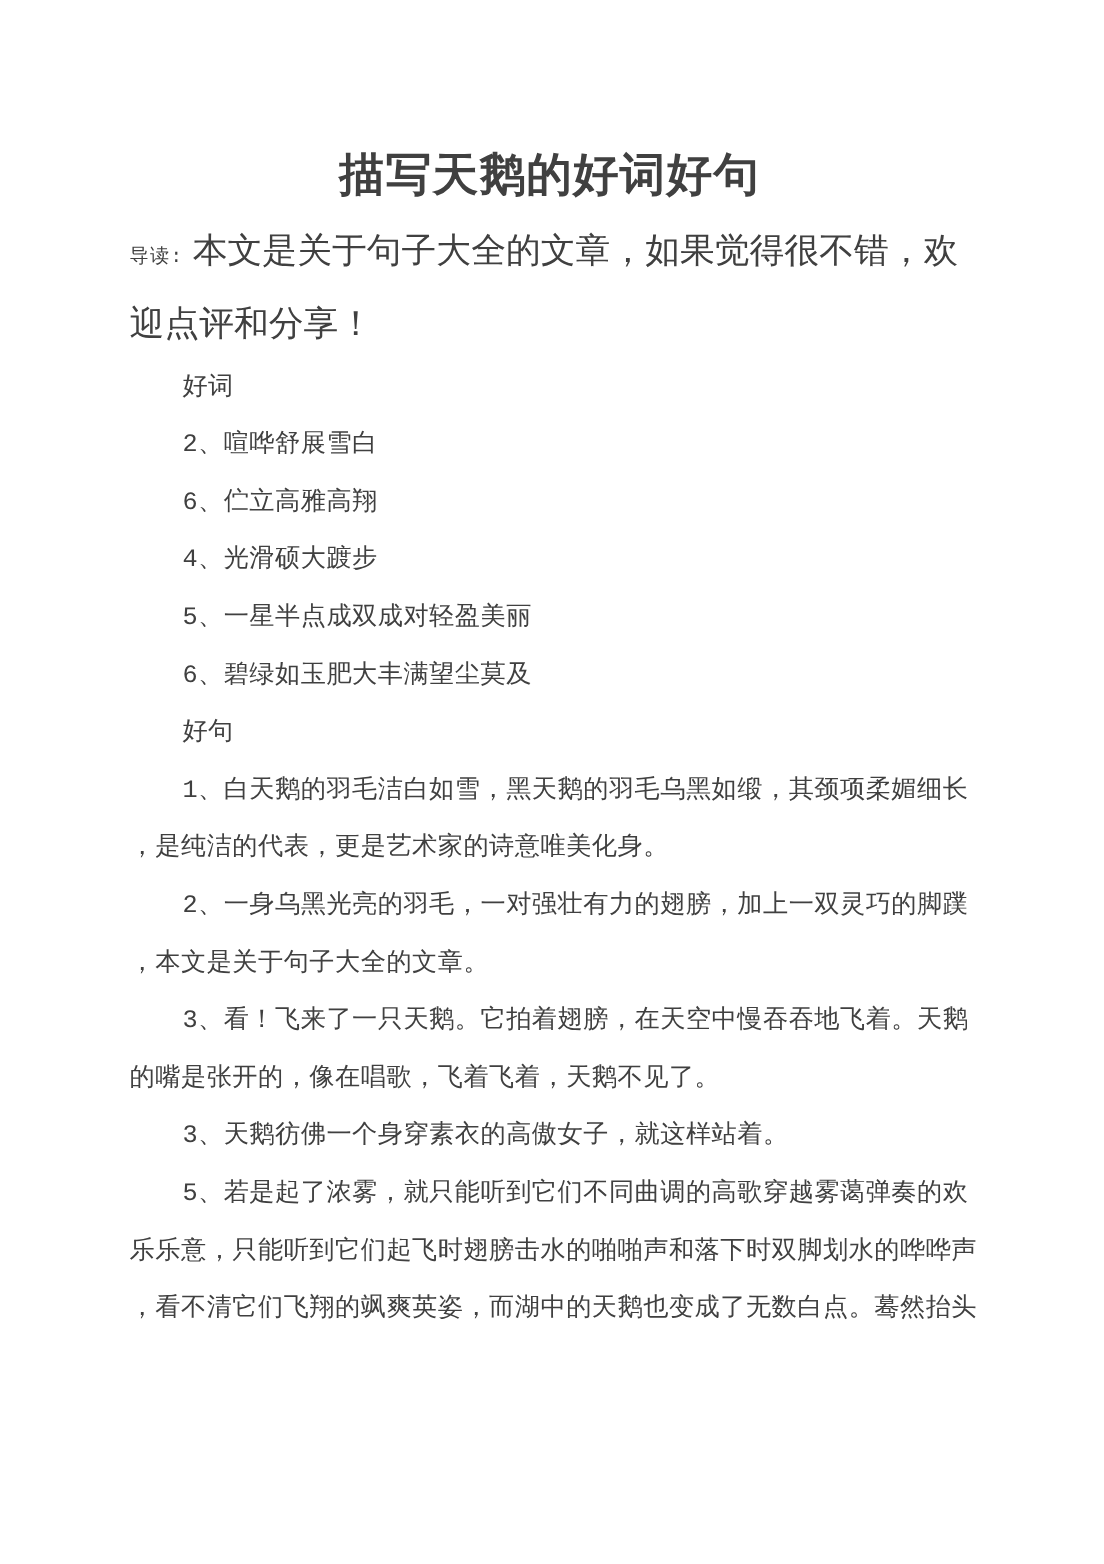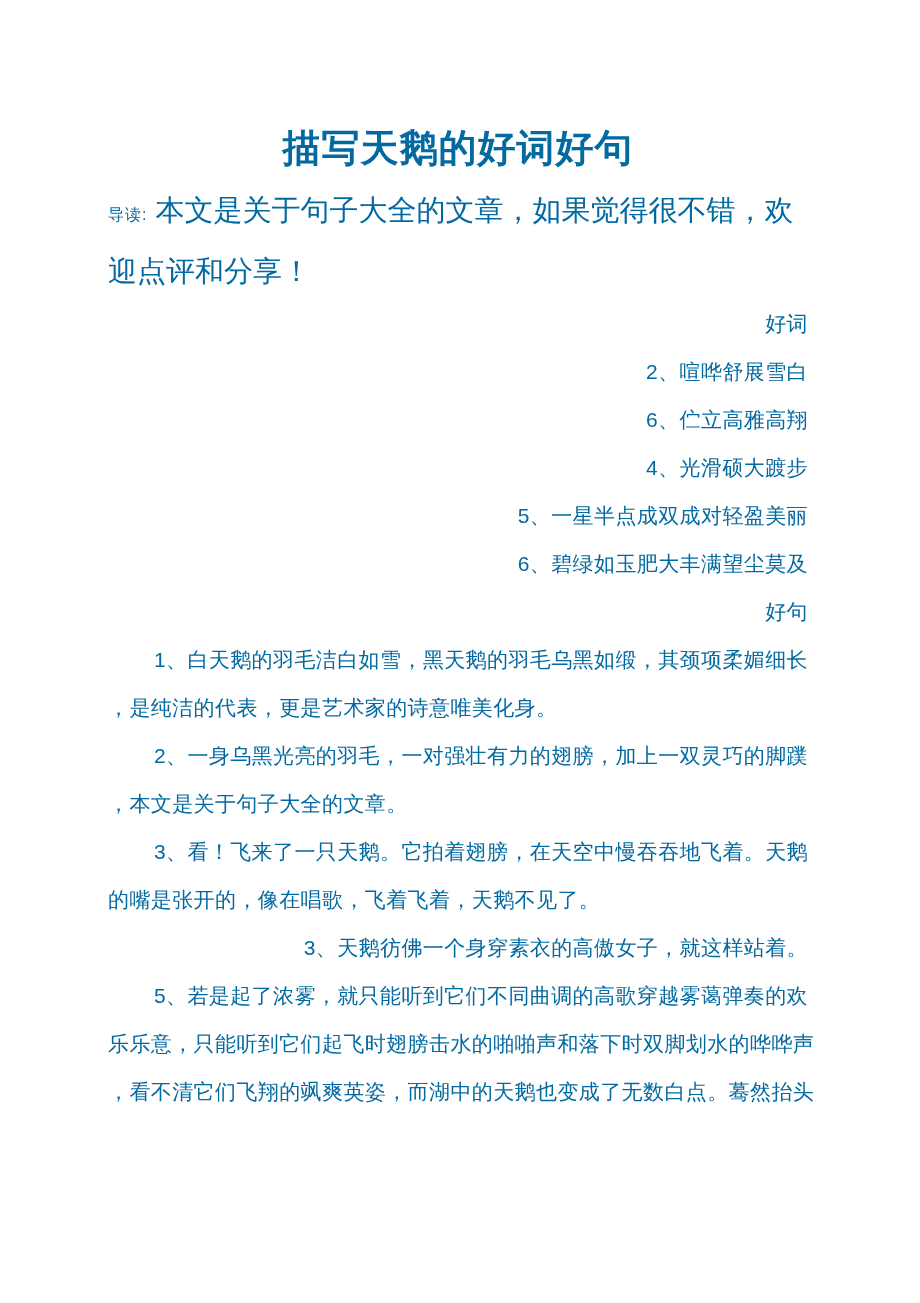--- a/index.html
+++ b/index.html
@@ -7,22 +7,22 @@
     margin: 0;
     padding: 0;
     background: #ffffff;
   }
   .page {
     position: relative;
     width: 920px;
     height: 1301px;
     margin: 0 auto;
     background: #ffffff;
-    color: #0369a1;
-    font-family: Liberation Sans, sans-serif;
+    color: #404040;
+    font-family: Liberation Mono, monospace;
     box-sizing: border-box;
     padding: 0 112px 0 108px;
     overflow: hidden;
   }
   .doc-title {
     margin: 0;
     padding-top: 128px;
     text-align: center;
     font-size: 38px;
     line-height: 1.1;
@@ -45,21 +45,20 @@
     margin-top: 0;
     font-size: 21px;
     line-height: 48px;
     letter-spacing: 0.4px;
   }
   .line {
     white-space: nowrap;
   }
   .indent {
     padding-left: 44px;
-    text-align: right;
   }
 </style>
 </head>
 <body>
 
 <div class="page">
 
   <h1 class="doc-title">描写天鹅的好词好句</h1>
 
   <div class="intro">

